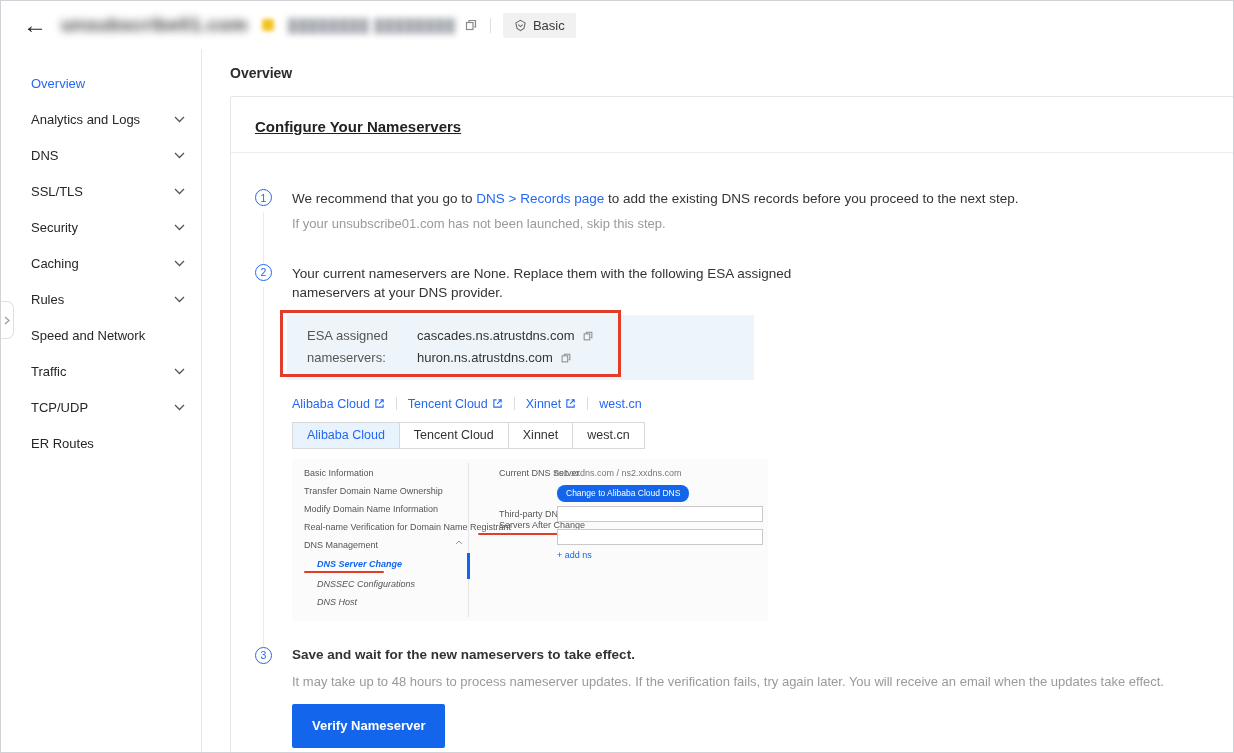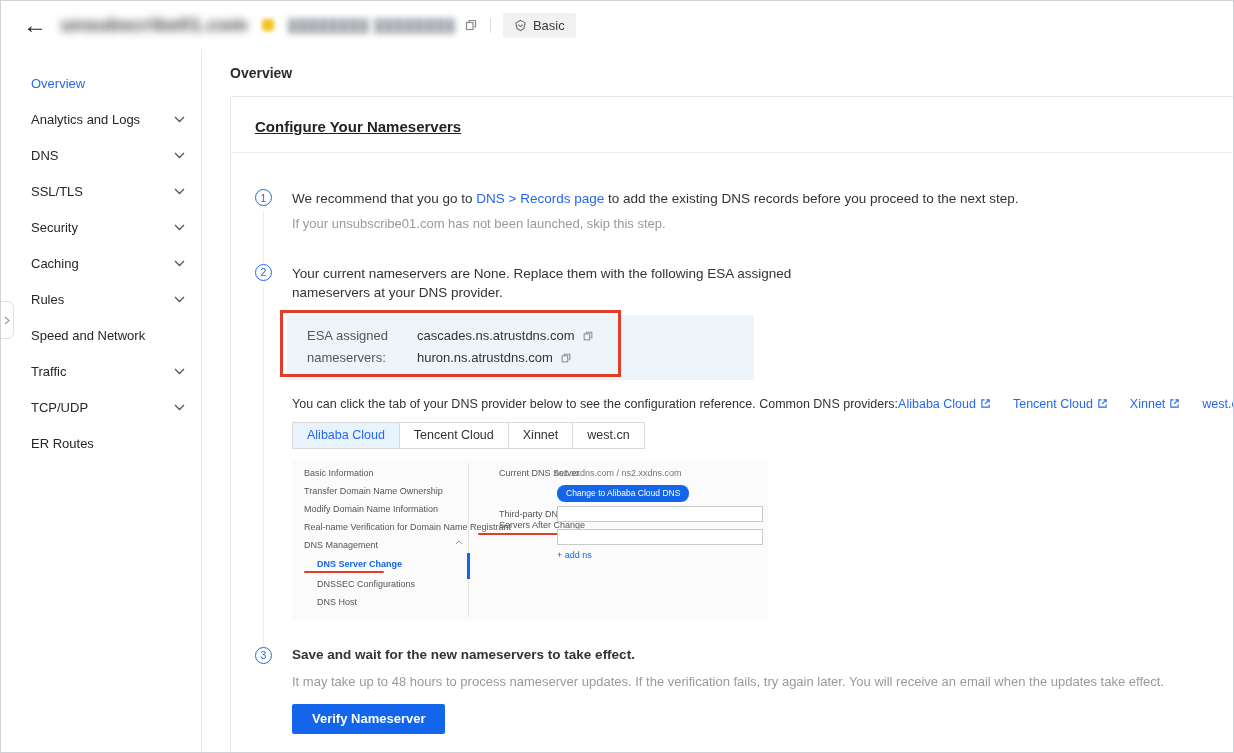--- a/index.html
+++ b/index.html
@@ -57,35 +57,35 @@
   .plink-div { width:1px; height:13px; background:#dcdcdc; margin:0 11px; display:inline-block; }
 
   .tabs { display:flex; margin-top:11px; }
   .tab { border:1px solid #d9d9d9; margin-left:-1px; height:27px; display:flex; align-items:center; padding:0 14px; font-size:12.5px; background:#fff; color:#333; cursor:pointer; }
   .tab:first-child { margin-left:0; }
   .tab.active { background:#e9f3fe; color:#2468f2; position:relative; z-index:1; }
 
   
   .ref-shot { position:relative; margin-top:10px; width:476px; height:162px; background:#fbfbfb; font-size:9px; color:#555; }
   .ref-item { position:absolute; left:12px; white-space:nowrap; }
-  .ref-sub { left:25px; }
+  .ref-sub { left:25px;font-style:italic; }
   .ref-active { color:#1366ec; font-weight:700; }
   .ref-caret { position:absolute; left:163px; }
   .ref-underline { position:absolute; height:2px; background:#e23c2b; border-radius:1px; }
   .ref-vdivider { position:absolute; left:176px; top:4px; bottom:4px; width:1px; background:#e4e4e4; }
   .ref-indicator { position:absolute; left:175px; top:94px; width:3px; height:26px; background:#1366ec; }
   .ref-rlabel { position:absolute; white-space:nowrap; color:#555;margin-left:21px; }
   .ref-rvalue { position:absolute; white-space:nowrap; color:#777; }
   .ref-btn { position:absolute; left:265px; top:26px; height:17px; line-height:17px; padding:0 9px; background:#1366ec; color:#fff; font-size:8.5px; border:none; border-radius:8px; cursor:pointer; white-space:nowrap; }
   .ref-input { position:absolute; left:265px; width:206px; height:16px; border:1px solid #c9c9c9; background:#fff; font-size:9px; padding:0 4px; }
   .ref-addns { position:absolute; left:265px; top:91px; color:#1366ec; cursor:pointer; }
 
   
   .bold-line { font-size:13.5px; font-weight:700; color:#333; }
-  .verify-btn { margin-top:15px; height:30px; padding:0 20px; background:#1366ec; color:#fff; border:none; border-radius:2px; font-size:13px; font-weight:700; font-family:"Liberation Sans",sans-serif; cursor:pointer; }
+  .verify-btn { margin-top:15px; height:44px; padding:0 20px; background:#1366ec; color:#fff; border:none; border-radius:2px; font-size:13px; font-weight:700; font-family:"Liberation Sans",sans-serif; cursor:pointer; }
 
   svg { display:block; }
 </style>
 </head>
 <body>
 
 <div class="page">
 
   <div class="top-header">
     <span class="back-arrow">←</span>
@@ -235,21 +235,20 @@
                         <svg width="12" height="12" viewBox="0 0 14 14" fill="none" stroke="#8a8a8a" stroke-width="1.2">
                           <path d="M5 4V2.5h6.5V9H10"></path>
                           <rect x="2.5" y="4.5" width="6.5" height="7"></rect>
                         </svg>
                       </span>
                   </div>
                 </div>
               </div>
 
               <div class="provider-row">
-                <span>You can click the tab of your DNS provider below to see the configuration reference. Common DNS providers:</span>
                   <a href="#">
                     <span>Alibaba Cloud</span>
                     <svg width="11" height="11" viewBox="0 0 12 12" fill="none" stroke="#2468f2" stroke-width="1.2">
                       <path d="M5 2H2v8h8V7"></path>
                       <path d="M7 2h3v3"></path>
                       <path d="M10 2L5.5 6.5"></path>
                     </svg>
                   </a>
                 <span class="plink-div"></span>
                 <a href="#">

